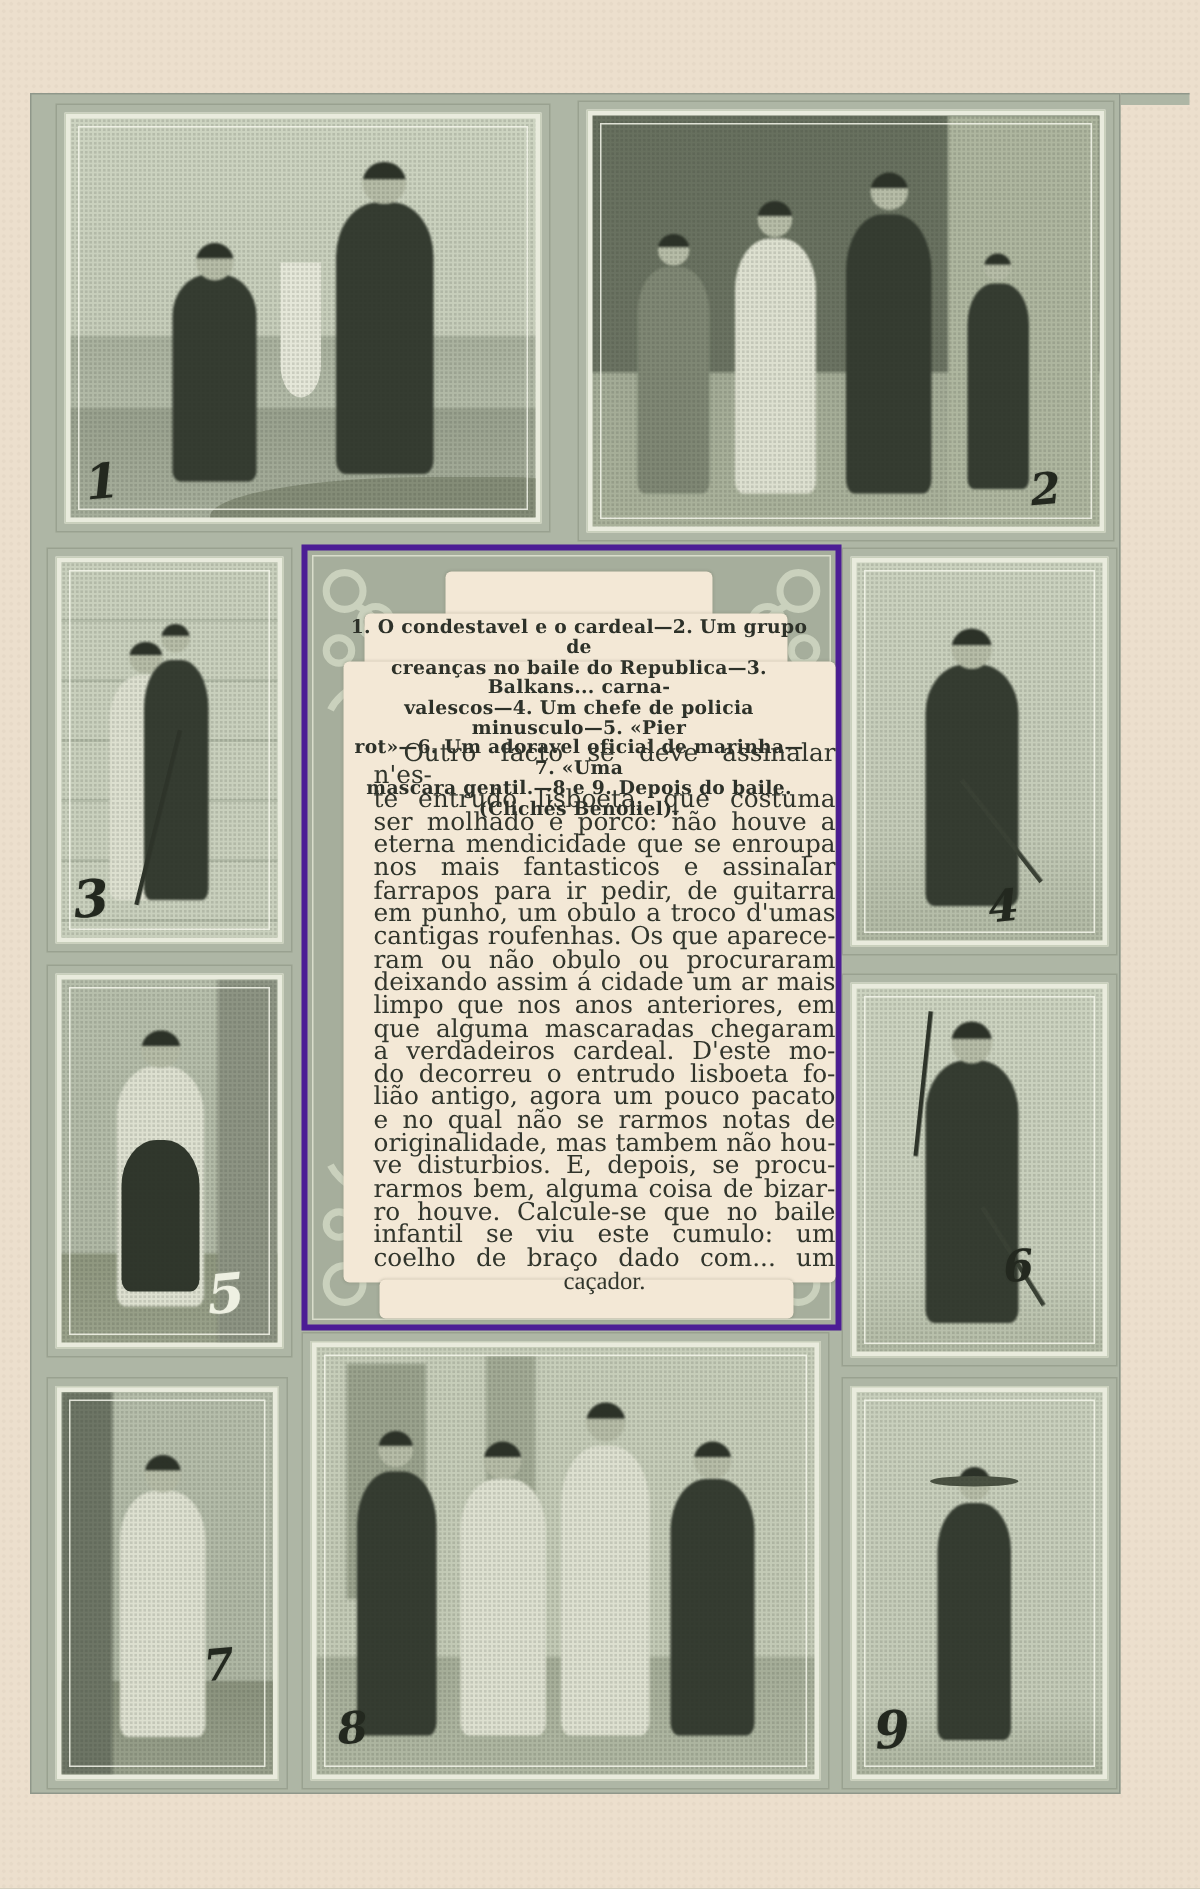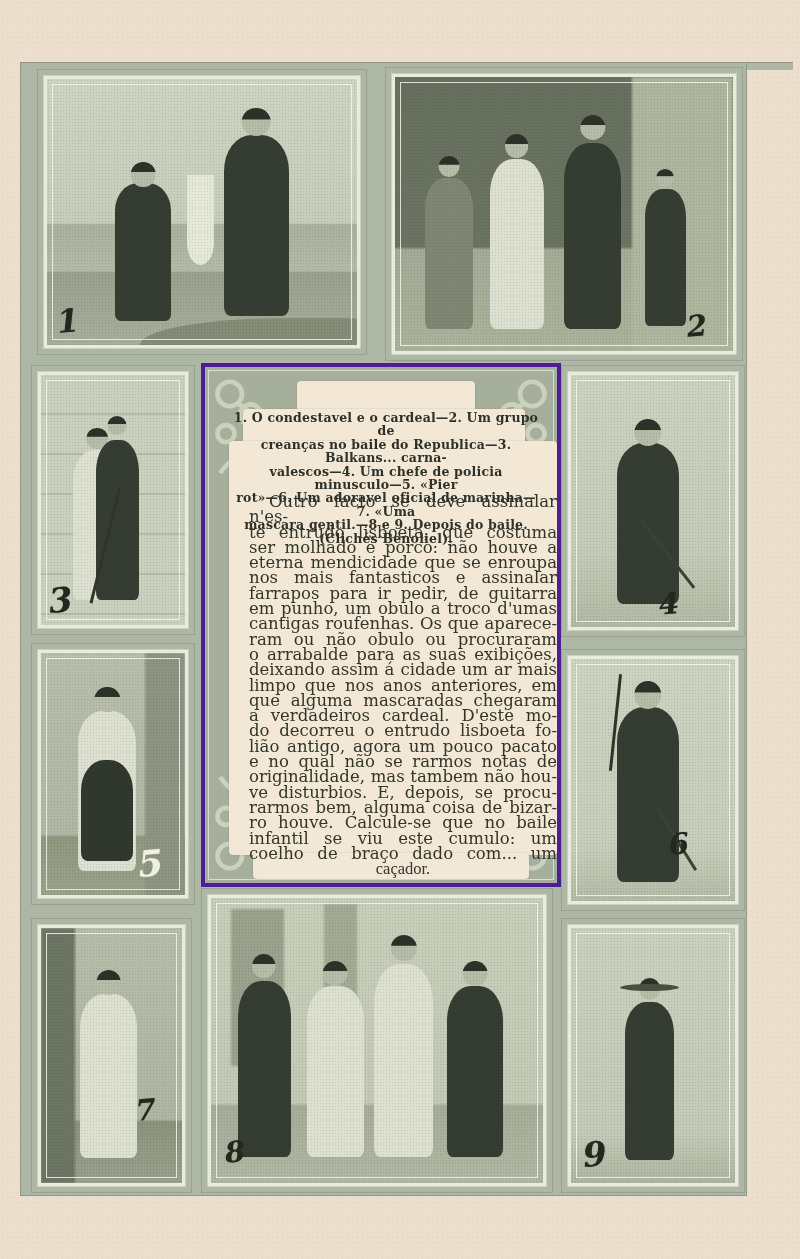--- a/index.html
+++ b/index.html
@@ -225,21 +225,20 @@
       <div class="articletext">
           <div class="tl">Outro facto se deve assinalar n'es-</div>
           <div class="tl">te entrudo lisboeta, que costuma</div>
           <div class="tl">ser molhado e porco: não houve a</div>
           <div class="tl">eterna mendicidade que se enroupa</div>
           <div class="tl">nos mais fantasticos e assinalar</div>
           <div class="tl">farrapos para ir pedir, de guitarra</div>
           <div class="tl">em punho, um obulo a troco d'umas</div>
           <div class="tl">cantigas roufenhas. Os que aparece-</div>
           <div class="tl">ram ou não obulo ou procuraram</div>
-          <div class="tl">o arrabalde para as suas exibições,</div>
           <div class="tl">deixando assim á cidade um ar mais</div>
           <div class="tl">limpo que nos anos anteriores, em</div>
           <div class="tl">que alguma mascaradas chegaram</div>
           <div class="tl">a verdadeiros cardeal. D'este mo-</div>
           <div class="tl">do decorreu o entrudo lisboeta fo-</div>
           <div class="tl">lião antigo, agora um pouco pacato</div>
           <div class="tl">e no qual não se rarmos notas de</div>
           <div class="tl">originalidade, mas tambem não hou-</div>
           <div class="tl">ve disturbios. E, depois, se procu-</div>
           <div class="tl">rarmos bem, alguma coisa de bizar-</div>

